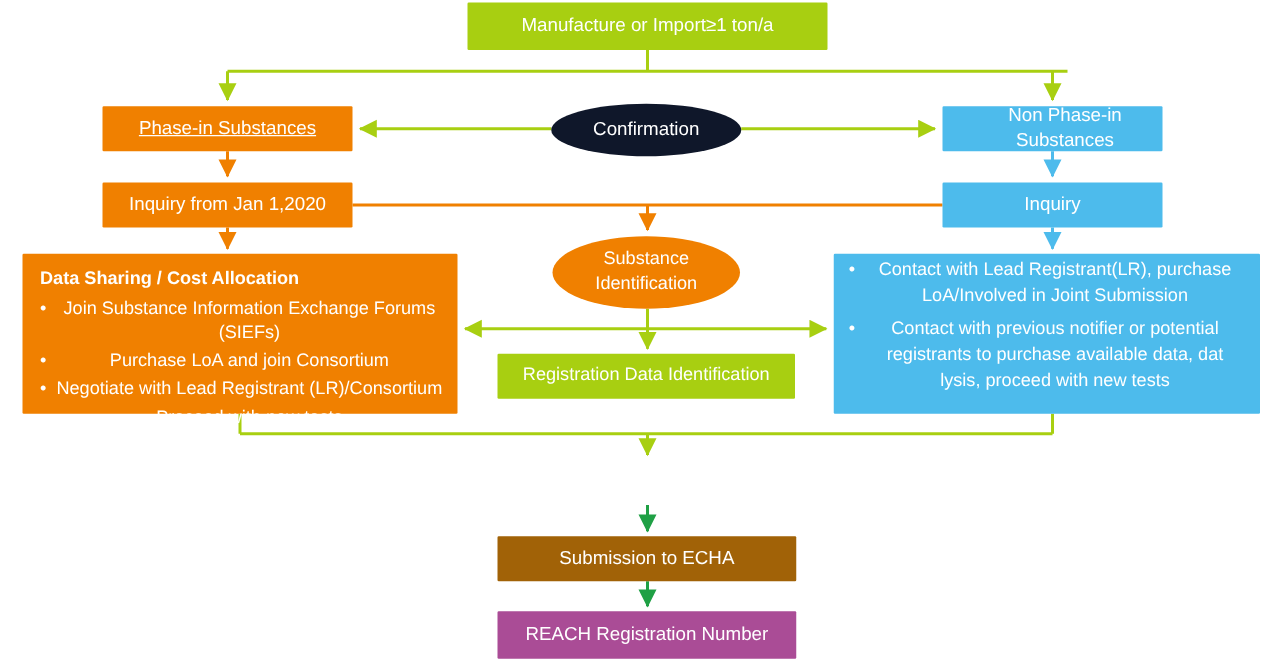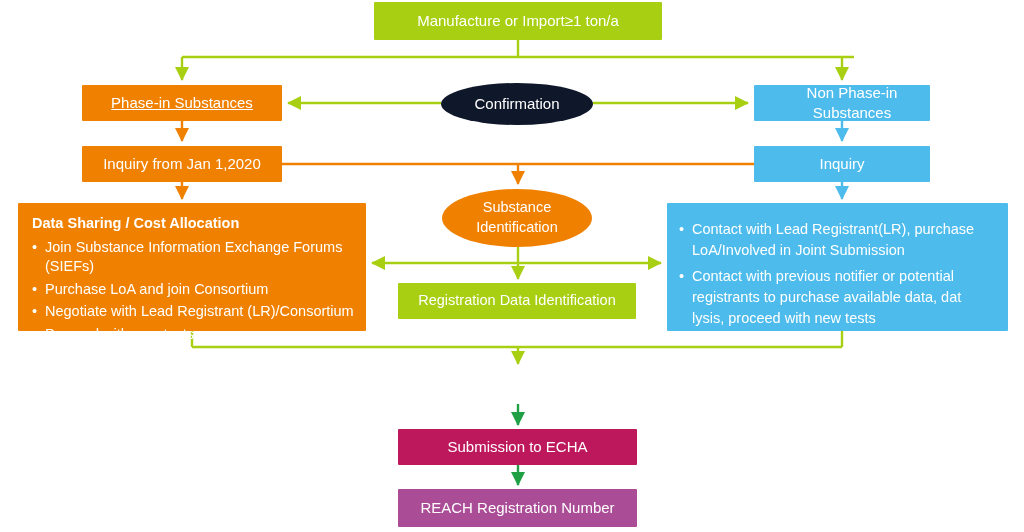--- a/index.html
+++ b/index.html
@@ -26,21 +26,21 @@
     justify-content: center;
     color: #ffffff;
     text-align: center;
     line-height: 1.35;
     z-index: 3;
   }
   .node.rect { border-radius: 1px; }
   .node.ellipse { border-radius: 50%; }
   .node.left-align {
     justify-content: flex-start;
-    text-align: left;
+    text-align: center;
     flex-direction: column;
     align-items: flex-start;
   }
   .n-title { font-weight: bold; font-size: 14.5px; margin-bottom: 4px; }
   .bullets { list-style: none; }
   .bullets li {
     font-size: 14.5px;
     margin-bottom: 3px;
     padding-left: 13px;
     position: relative;
@@ -54,24 +54,24 @@
 
   
   #n-manufacture { left: 374px; top: 2px;  width: 288px; height: 38px;  background: #A8CF11; font-size: 15px; }
   #n-phasein     { left: 82px;  top: 85px; width: 200px; height: 36px;  background: #F08000; font-size: 15px; text-decoration: underline; }
   #n-confirm     { left: 441px; top: 83px; width: 152px; height: 42px;  background: #0f172a; font-size: 15px; }
   #n-nonphasein  { left: 754px; top: 85px; width: 176px; height: 36px;  background: #4DBBEC; font-size: 15px; padding-left: 20px; }
   #n-inquiry2020 { left: 82px;  top: 146px;width: 200px; height: 36px;  background: #F08000; font-size: 15px; }
   #n-inquiry     { left: 754px; top: 146px;width: 176px; height: 36px;  background: #4DBBEC; font-size: 15px; }
   #n-substance   { left: 442px; top: 189px;width: 150px; height: 58px;  background: #F08000; font-size: 14.5px; }
   #n-datasharing { left: 18px;  top: 203px;width: 348px; height: 128px; background: #F08000; padding: 11px 12px 0 14px; }
-  #n-contact     { left: 667px; top: 203px;width: 341px; height: 128px; background: #4DBBEC; padding: 16px 12px 0 12px; }
+  #n-contact     { left: 667px; top: 203px;width: 341px; height: 128px; background: #4DBBEC; padding: 3px 12px 0 12px; }
   #n-regtype     { left: 398px; top: 283px;width: 238px; height: 36px;  background: #A8CF11; font-size: 14.5px; }
   #n-dossiers    { left: 324px; top: 368px;width: 387px; height: 36px;  background: #1FA045; font-size: 15px; }
-  #n-submission  { left: 398px; top: 429px;width: 239px; height: 36px;  background: #be185d; font-size: 15px; }
+  #n-submission  { left: 398px; top: 429px;width: 239px; height: 36px;  background: #a16207; font-size: 15px; }
   #n-reach       { left: 398px; top: 489px;width: 239px; height: 38px;  background: #AA4C96; font-size: 15px; }
 </style>
 </head>
 <body>
 
 <div id="flow">
 
   <svg class="connectors" viewBox="0 0 1024 532" xmlns="http://www.w3.org/2000/svg">
     <defs>
       <marker id="ar-green" markerWidth="7" markerHeight="7" refX="5.6" refY="3" orient="auto">

